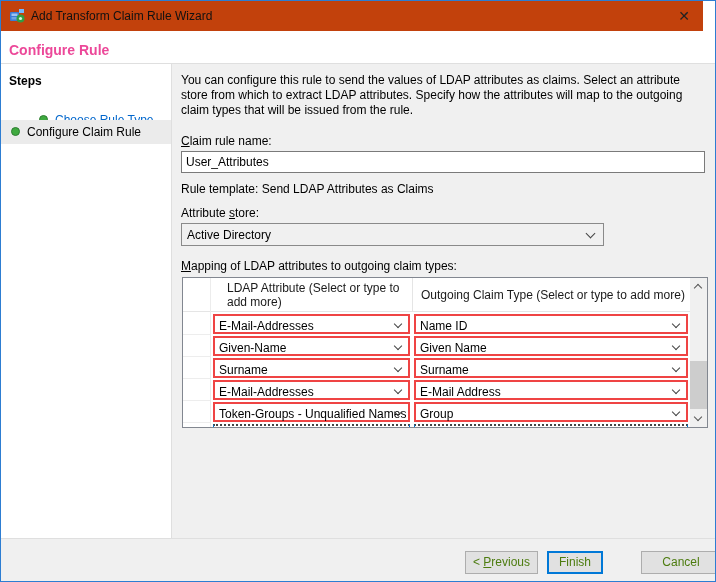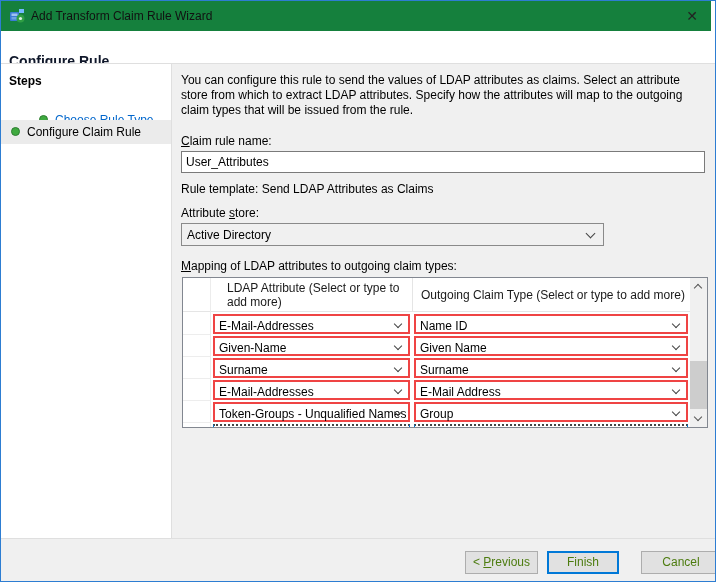--- a/index.html
+++ b/index.html
@@ -3,27 +3,27 @@
 <meta charset="utf-8">
 <style>
   * { margin: 0; padding: 0; box-sizing: border-box; }
   html, body { background: #cfcfcf; font-family: "Liberation Sans", sans-serif; }
   .window {
     position: relative; width: 716px; height: 582px;
     background: #ffffff; border: 1px solid #2d7dd2; overflow: hidden;
     font-size: 12px; color: #000;
   }
   
-  .titlebar { position: absolute; left: 0; top: 0; right: 4px; height: 30px; background: #15803d; }
+  .titlebar { position: absolute; left: 0; top: 0; right: 12px; height: 30px; background: #c2410c; }
   .titlebar .app-icon { position: absolute; left: 8px; top: 7px; width: 16px; height: 16px; }
   .titlebar .title-text { position: absolute; left: 30px; top: 0; height: 30px; line-height: 30px; color: #111; }
   .close-btn { position: absolute; right: 10px; top: 6px; width: 18px; height: 18px;
     text-align: center; line-height: 18px; font-size: 14px; color: #222; cursor: default; }
   
-  .page-title { position: absolute; left: 8px; top: 52px; font-size: 14px; font-weight: bold; color: #0f172a; }
+  .page-title { position: absolute; left: 8px; top: 41px; font-size: 14px; font-weight: bold; color: #ec4899; }
   .header-divider { position: absolute; left: 0; right: 0; top: 62px; height: 1px; background: #dfdfdf; }
   
   .sidebar { position: absolute; left: 0; top: 63px; width: 170px; height: 474px; background: #ffffff; }
   .sidebar .steps-header { position: absolute; left: 8px; top: 10px; font-weight: bold; color: #000; }
   .step-item { position: absolute; left: 0; width: 170px; height: 24px; }
   .step-item .bullet { position: absolute; left: 10px; top: 7px; width: 9px; height: 9px;
     border-radius: 50%; background: #3faa3f; border: 1px solid #2e7d32; }
   .step-item .step-label { position: absolute; left: 26px; top: 5px; }
   .step-item.step-1 { top: 44px; margin-left: 28px; }
   .step-item.step-2 { top: 56px; background: #ebebeb; }
@@ -79,21 +79,21 @@
   .chev-up { top: 7px; transform: rotate(-135deg); }
   .chev-down { top: 4px; transform: rotate(45deg); }
   .scroll-thumb { position: absolute; left: 0; top: 83px; width: 17px; height: 48px; background: #cdcdcd; }
   
   .footer-divider { position: absolute; left: 0; right: 0; top: 537px; height: 1px; background: #dfdfdf; }
   .footer { position: absolute; left: 0; right: 0; top: 538px; height: 43px; background: #f0f0f0; }
   .btn { position: absolute; top: 12px; height: 23px; background: #e1e1e1; border: 1px solid #adadad;
     font-family: "Liberation Sans", sans-serif; font-size: 12px; color: #4d7c0f; text-align: center;
     line-height: 21px; cursor: default; }
   .btn-previous { left: 464px; width: 73px; }
-  .btn-finish { left: 546px; width: 72px; border: 2px solid #0078d7; line-height: 19px; }
+  .btn-finish { left: 546px; width: 56px; border: 2px solid #0078d7; line-height: 19px; }
   .btn-cancel { left: 640px; width: 80px; }
 </style>
 </head>
 <body>
 
 <div class="window">
 
   <div class="titlebar">
     <svg class="app-icon" viewBox="0 0 16 16">
       <rect x="1" y="4" width="9" height="9" rx="1" fill="#3a7bd5"></rect>

